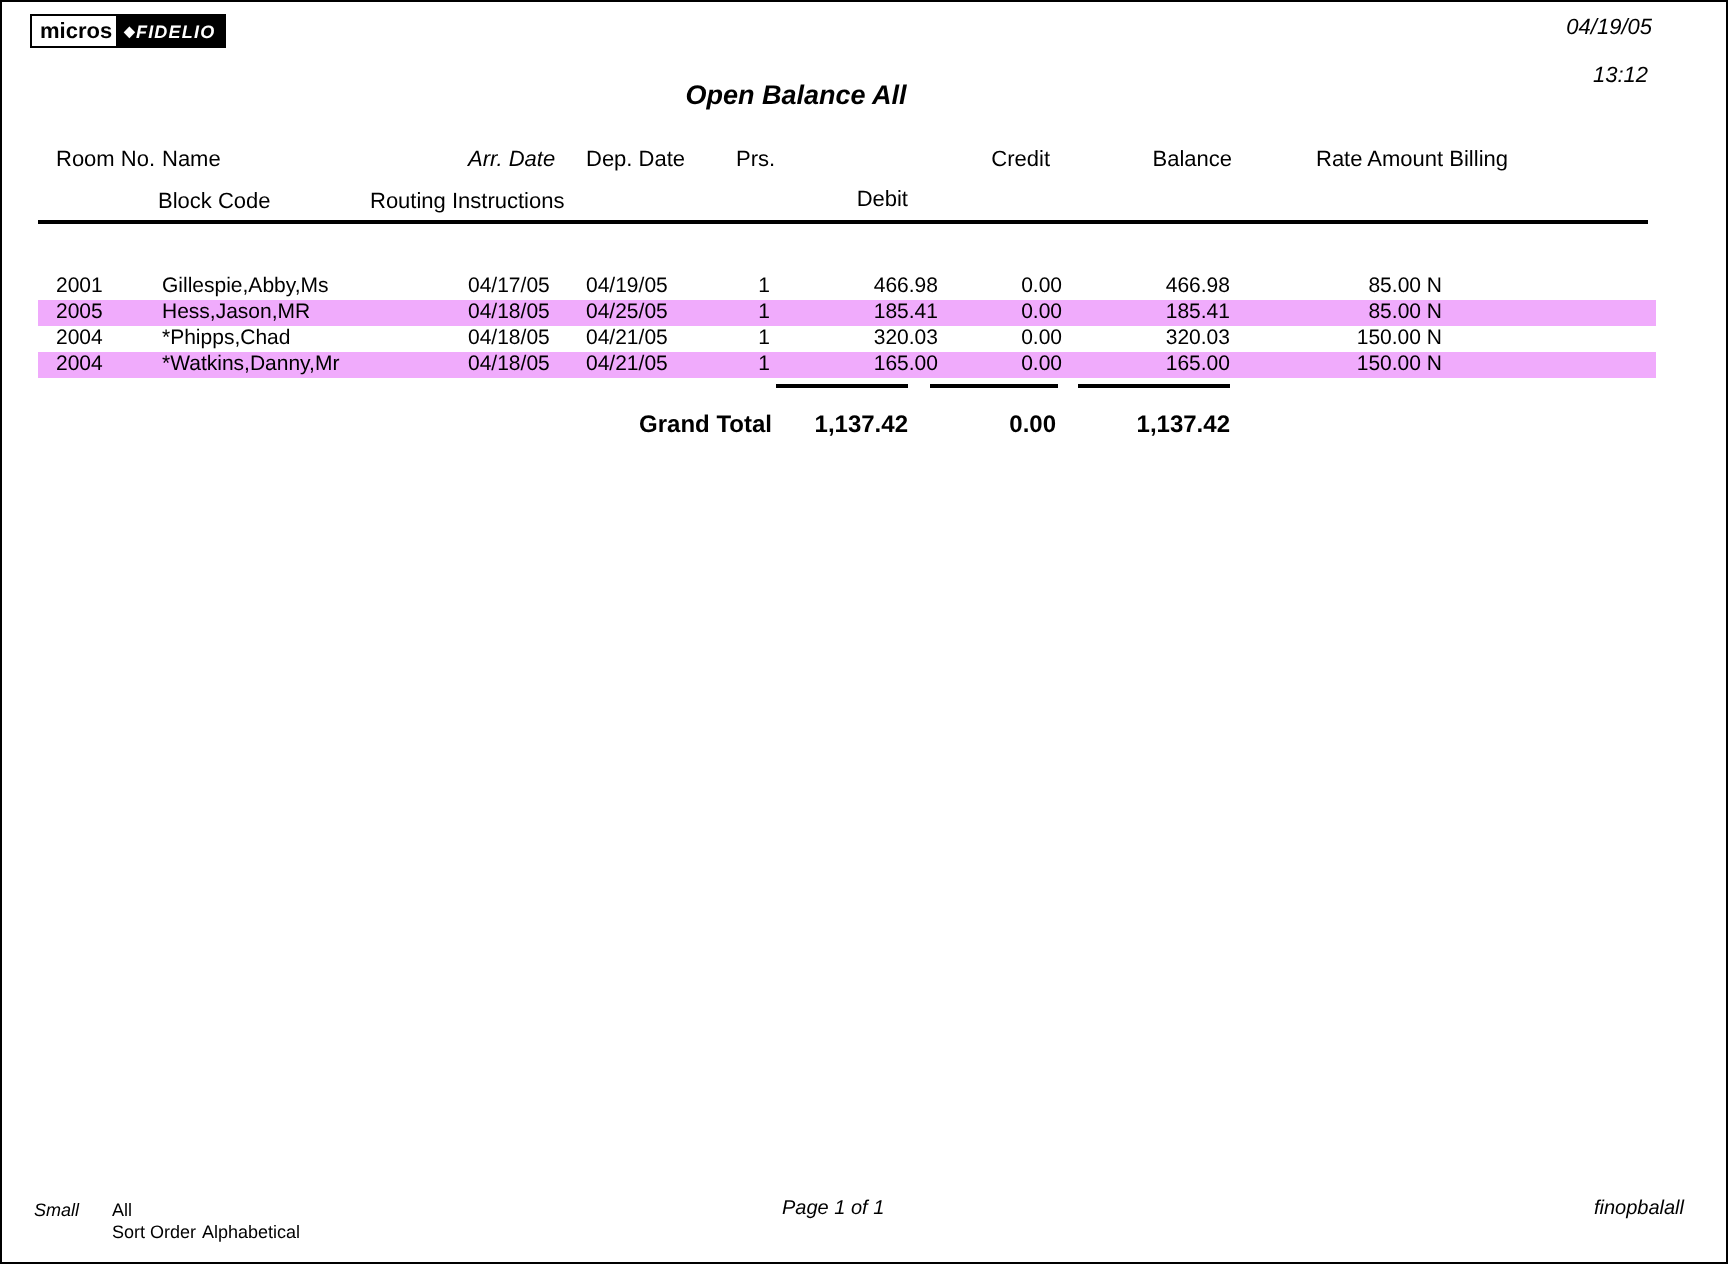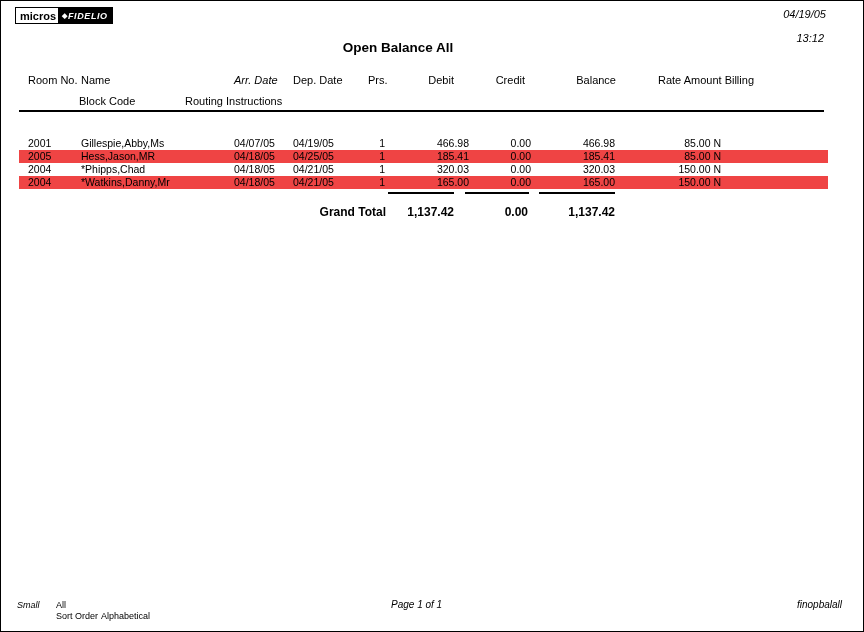--- a/index.html
+++ b/index.html
@@ -27,50 +27,50 @@
     background:#000; color:#fff;
     font-size:9px; font-weight:bold; font-style:italic;
     letter-spacing:0.6px;
     padding:3px 5px 0 4px; line-height:12px;
   }
   .fidelio-diamond { font-size:7px; font-style:normal; vertical-align:1px; }
   .opera-logo { left:13px; top:26px; }
 
   
   .hotel-name   { left:97px;  top:6px;  width:600px; text-align:center; font-size:13px; font-style:italic; }
-  .report-title { left:97px;  top:39px; width:600px; text-align:center; font-size:13.5px; font-weight:bold; }
+  .report-title { left:97px;  top:39px; width:600px; text-align:center; font-size:13.5px; font-style:italic; font-weight:bold; }
   .report-date  { top:7px;  right:37px; font-size:11px; font-style:italic; }
   .report-time  { top:31px; right:39px; font-size:11px; font-style:italic; }
 
   
   .colhead { top:73px; font-size:11px; }
   .colhead2 { top:94px; font-size:11px; }
   .h-room    { left:27px; }
   .h-name    { left:80px; }
   .h-arr     { left:233px;font-style:italic; }
   .h-dep     { left:292px; }
   .h-prs     { left:367px; }
-  .h-debit   { left:384px; width:69px; text-align:right; }
+  .h-debit   { left:384px; width:69px; text-align:right;margin-top:20px; }
   .h-credit  { left:460px; width:64px; text-align:right; }
   .h-balance { left:535px; width:80px; text-align:right; }
   .h-rate    { left:657px; }
   .h-block   { left:78px; }
   .h-routing { left:138px;padding-left:46px; }
   .head-rule { left:18px; top:109px; width:805px; height:2px; background:#000; }
 
   
   .data-table {
     left:18px; top:136px; width:809px;
     border-collapse:collapse; table-layout:fixed;
   }
   .data-table td {
     height:13px; font-size:10.5px; line-height:13px;
     white-space:nowrap; overflow:hidden; vertical-align:middle;
   }
-  .data-table tr.shaded { background:#ef4444; }
+  .data-table tr.shaded { background:#f0abfc; }
   td.c-room { padding-left:9px; }
   td.num { text-align:right; }
 
   
   .rule { height:2px; background:#000; top:191px; }
   .rule-debit   { left:387px; width:66px; }
   .rule-credit  { left:464px; width:64px; }
   .rule-balance { left:538px; width:76px; }
 
   
@@ -124,21 +124,21 @@
         <col style="width:84px">
         <col style="width:62px">
         <col style="width:84px">
       <col style="width:106px">
         <col style="width:107px">
     </colgroup>
     <tbody>
         <tr>
       <td class="c-room">2001</td>
       <td>Gillespie,Abby,Ms</td>
-      <td>04/07/05</td>
+      <td>04/17/05</td>
       <td>04/19/05</td>
       <td class="num">1</td>
       <td class="num">466.98</td>
       <td class="num">0.00</td>
       <td class="num">466.98</td>
       <td class="num">85.00 N</td>
       <td></td>
     </tr>
     <tr class="shaded">
       <td class="c-room">2005</td>

